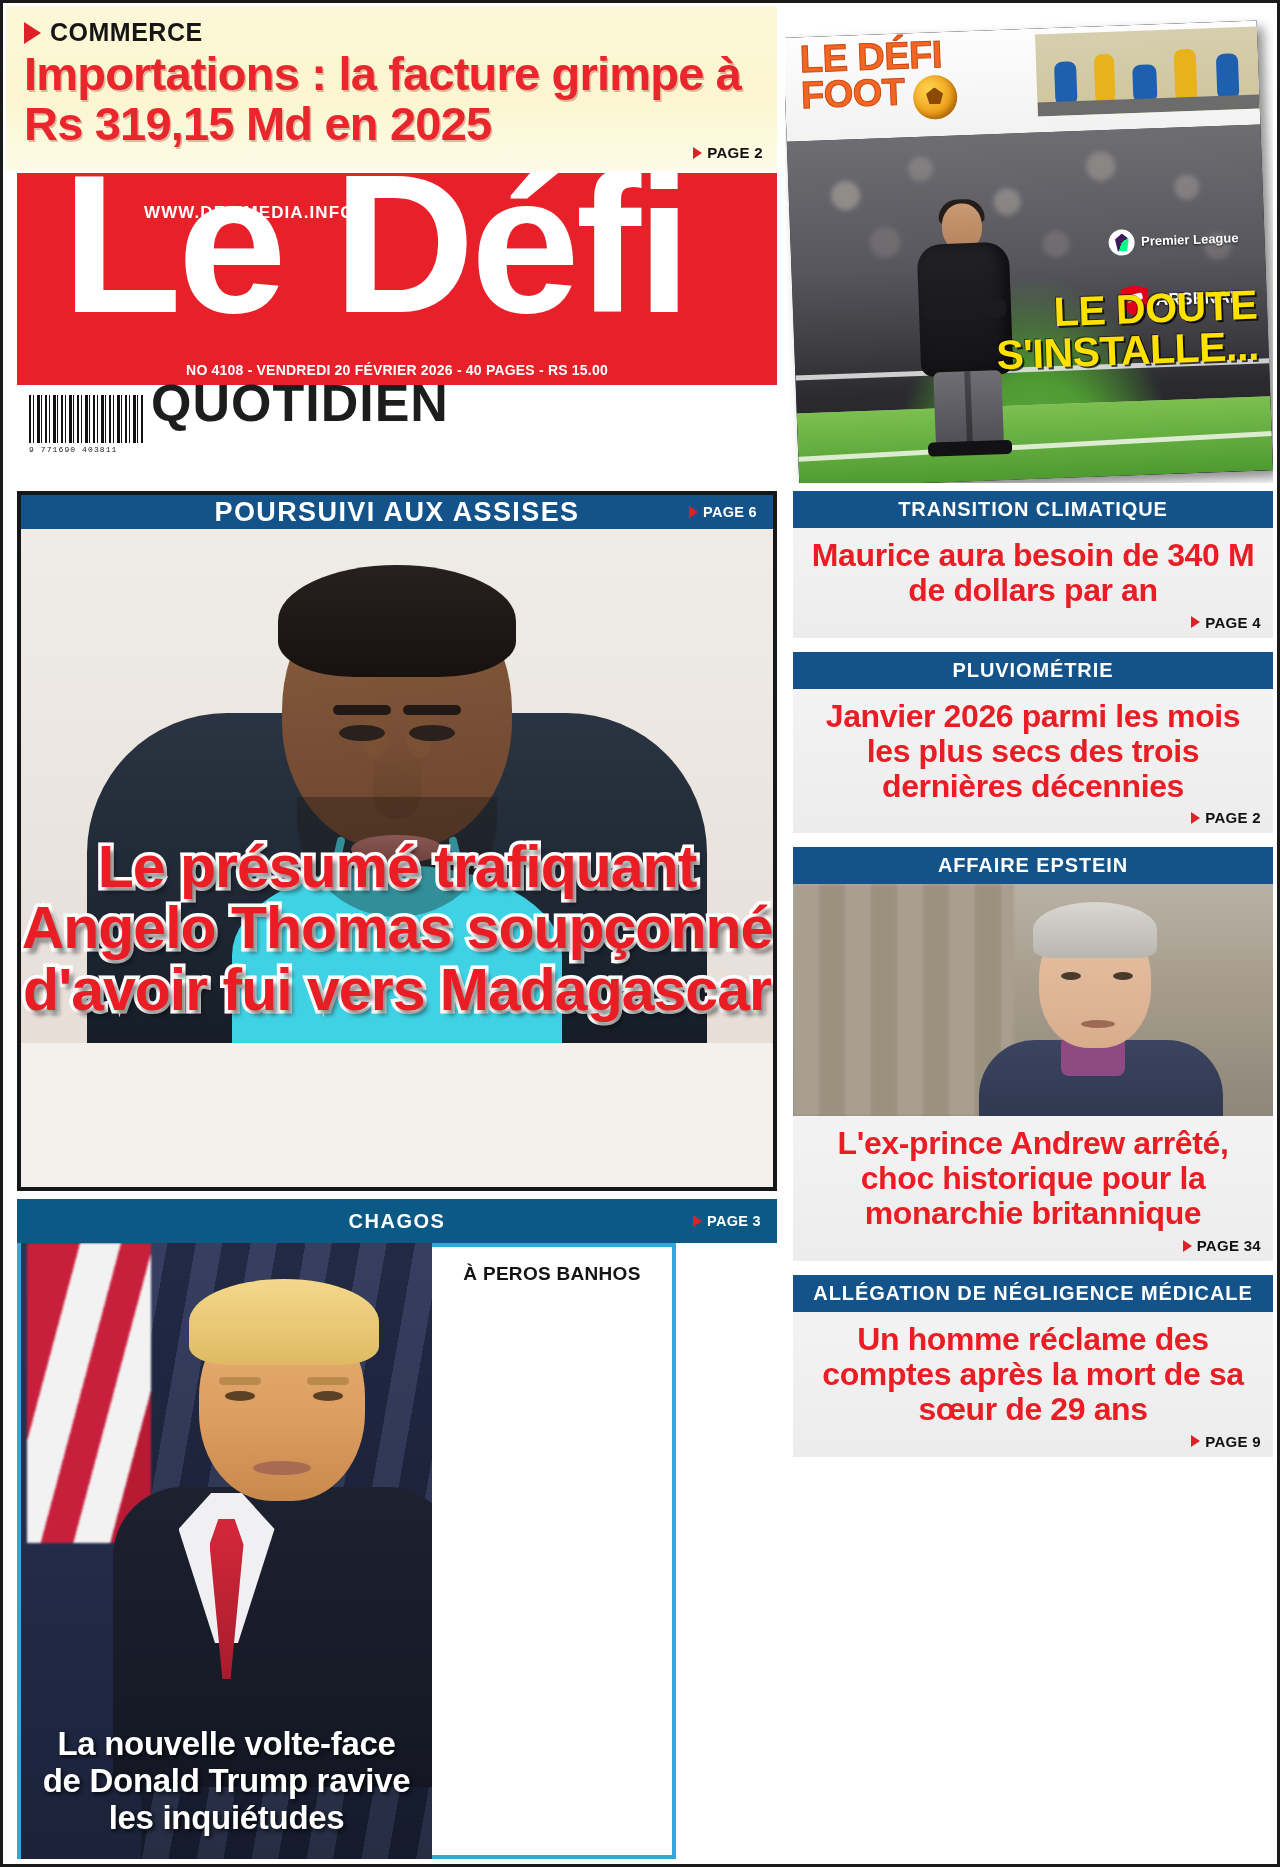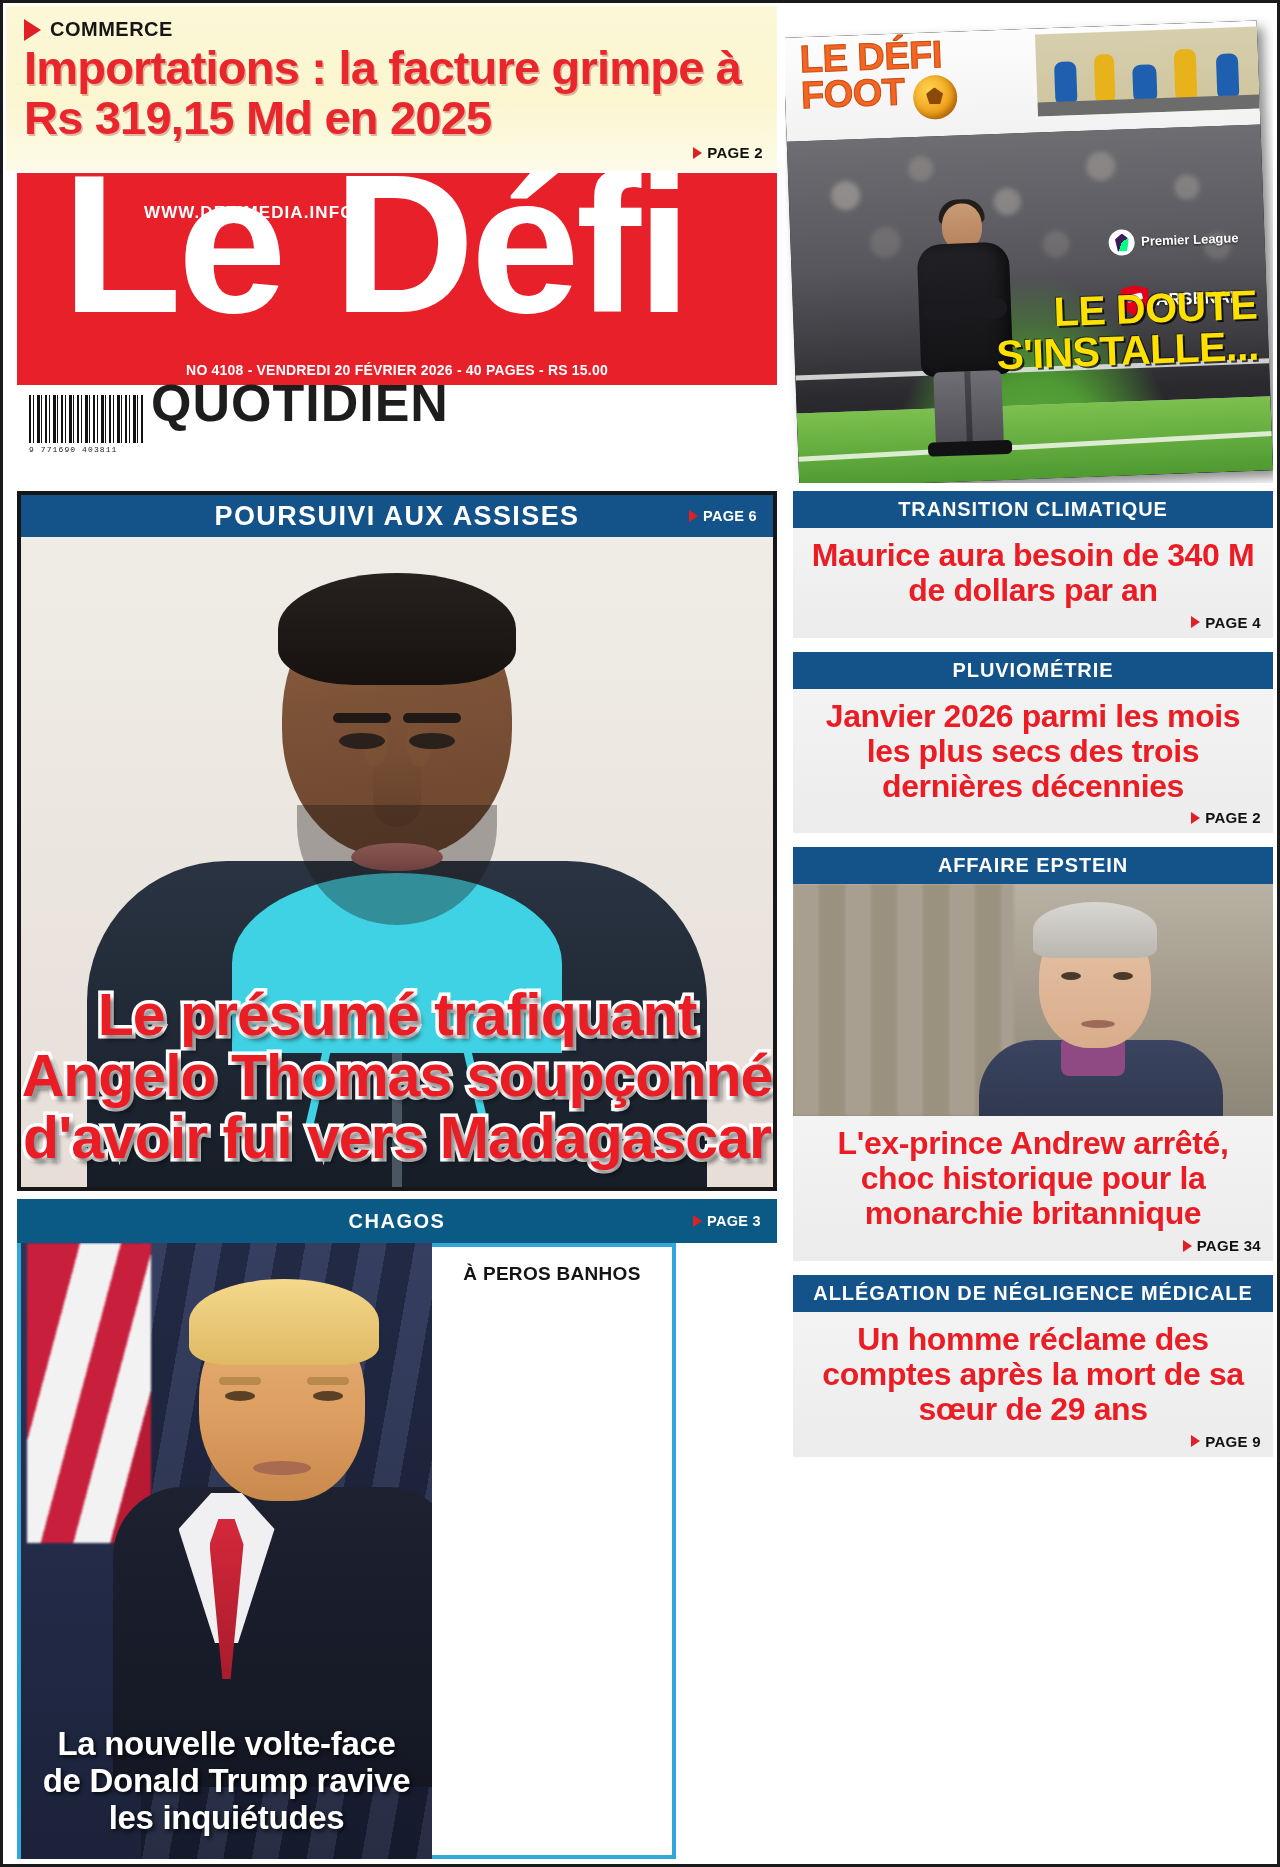--- a/index.html
+++ b/index.html
@@ -30,21 +30,21 @@
     padding: 12px 14px 0 18px;
   }
   .kicker-row { display: flex; align-items: center; gap: 9px; }
   .tri-blk {
     width: 0; height: 0;
     border-left: 17px solid #e02027;
     border-top: 11px solid transparent;
     border-bottom: 11px solid transparent;
   }
   .kicker-txt {
-    font-size: 20px; font-weight: 800; letter-spacing: .5px;
+    font-size: 25px; font-weight: 800; letter-spacing: .5px;
     color: #161616; font-family: "Liberation Sans", sans-serif;
   }
   .teaser-head {
     margin-top: 2px;
     font-size: 47px; line-height: 1.06;
     font-weight: 800; color: #e8262b;
     letter-spacing: -.8px;
     text-shadow: 1.5px 1.5px 0 rgba(150,30,30,.30);
     font-family: "Liberation Sans", sans-serif;
   }
@@ -264,32 +264,32 @@
   
   .main-story {
     position: absolute; left: 14px; top: 488px;
     width: 760px; height: 700px;
     border: 4px solid #17171a;
     background: #f4f0ec;
     overflow: hidden;
   }
   .blue-bar {
     position: relative;
-    height: 42px;
+    height: 34px;
     background: #14538a;
     display: flex; align-items: center; justify-content: center;
   }
   .blue-bar-txt {
     color:#fff; font-weight:800; font-size:27px; letter-spacing:1.4px;
   }
   .blue-bar .page-ref { position:absolute; right: 16px; color:#fff; font-size: 14.5px; }
   .blue-bar .page-ref span { color:#fff; }
 
   .main-photo {
-    position: relative; height: 654px;
+    position: relative; height: 514px;
     background: linear-gradient(180deg,#efece6 0%, #ece7e1 40%, #e7ded8 100%);
     overflow: hidden;
   }
   .m-head {
     position:absolute; left:50%; transform:translateX(-50%);
     top: 42px; width: 230px; height: 278px;
     border-radius: 50% 50% 46% 46%;
     background: linear-gradient(172deg,#8f6244 0%, #7d5338 42%, #6a442d 100%);
   }
   .m-hair {

